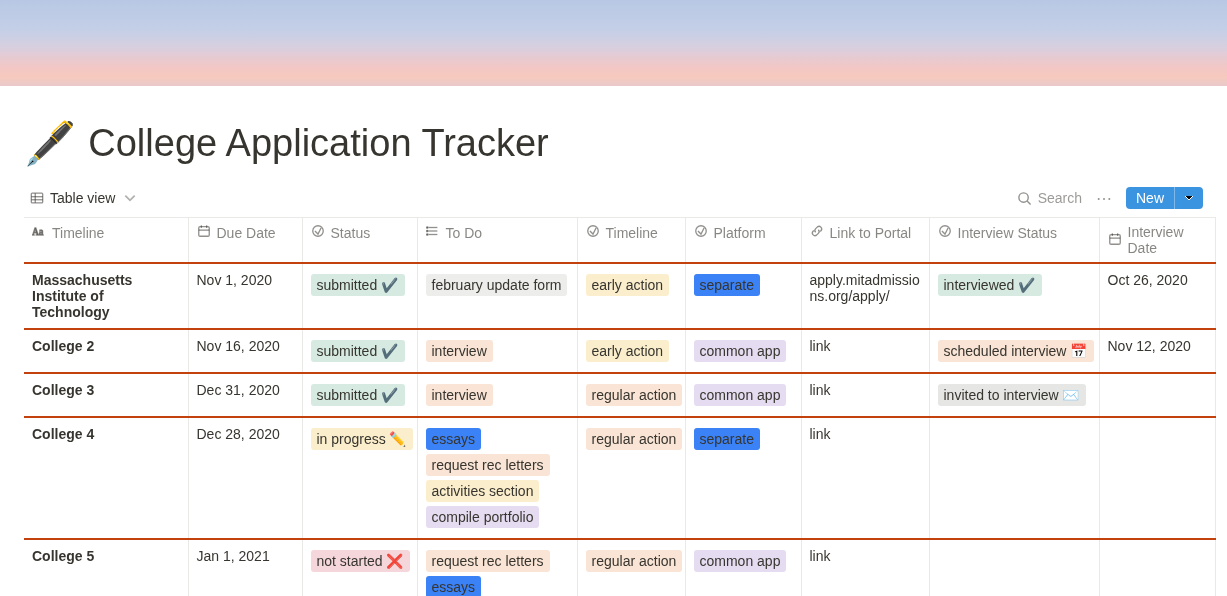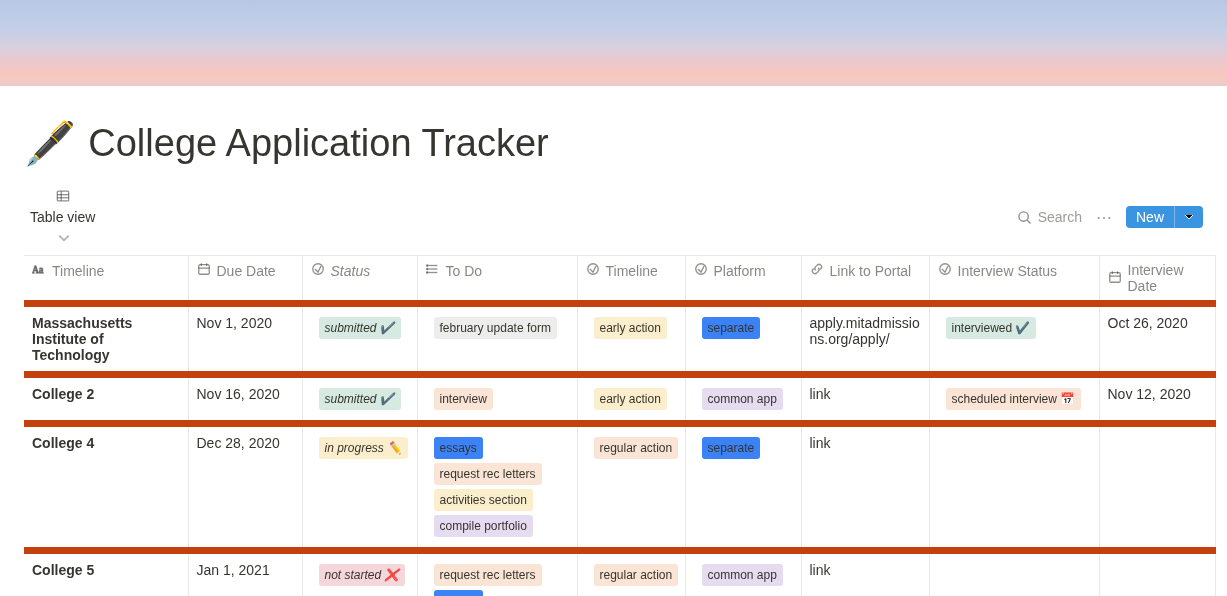--- a/index.html
+++ b/index.html
@@ -42,21 +42,20 @@
     font-size: 14px;
     color: rgb(55,53,47);
   }
   .view-btn {
     display: inline-flex;
     align-items: center;
     gap: 6px;
     padding: 2px 6px;
     border-radius: 4px;
     cursor: pointer;
-    flex-direction: column;
   }
   .chev { font-size: 10px; color: rgb(55,53,47); opacity:.7; margin-left:2px; }
   svg.ico { width:14px; height:14px; fill: none; stroke: rgba(55,53,47,.55); stroke-width:1.5; }
   .spacer { flex:1; }
   .search-area { display:inline-flex; align-items:center; gap:6px; color: rgba(55,53,47,0.5); cursor:pointer;}
   .search-area svg { width:15px; height:15px; }
   .dots { color: rgba(55,53,47,0.5); font-size:16px; padding:0 6px; cursor:pointer;}
   .new-btn {
     display:inline-flex; align-items:stretch;
     background: #3b94e0; color:#fff; border-radius:4px; overflow:hidden;
@@ -66,54 +65,54 @@
   .new-btn .ddl { padding: 3px 8px; border-left:1px solid rgba(255,255,255,.35); display:flex; align-items:center;}
   .new-btn .ddl svg { stroke:#fff; width:12px; height:12px;}
 
   .table {
     border-top: 1px solid rgb(233,233,231);
     width: 100%;
     border-collapse: collapse;
     table-layout: fixed;
   }
   .table th, .table td {
-    border-bottom: 7px solid #c2410c;
+    border-bottom: 2px solid #c2410c;
     border-right: 1px solid rgb(233,233,231);
     text-align: left;
     font-weight: 400;
     font-size: 14px;
     vertical-align: top;
     padding: 8px 8px;
     overflow-wrap: break-word;
   }
   .table th {
     color: rgba(55,53,47,0.6);
     font-size: 14px;
     padding: 6px 8px;
     background:#fff;
   }
   .table th .th-wrap { display:inline-flex; align-items:center; gap:6px; }
   .table th svg.ico { width:14px; height:14px; }
   .col-college { width: 164px;}
   .col-due { width: 114px;}
-  .col-status { width: 115px; font-style: italic;}
+  .col-status { width: 115px;}
   .col-todo { width: 160px;}
   .col-timeline { width: 108px;}
   .col-platform { width: 116px; text-decoration: underline;}
   .col-link { width: 128px;}
   .col-istatus { width: 170px;}
   .col-idate { width: 116px; border-right:none;}
   .table td.first { font-weight:600; padding-right:10px;}
   .tag {
     display:inline-block;
     padding: 1px 6px;
     border-radius: 3px;
-    font-size: 12px;
+    font-size: 14px;
     line-height: 20px;
-    margin: 2px 4px 2px 8px;
+    margin: 2px 4px 2px 0;
     white-space: nowrap;
   }
   
   .c-green { background:#d6eae1; color:rgb(55,53,47);}
   .c-orange { background:#f9e4d5; color:rgb(55,53,47);}
   .c-yellow { background:#fbeecc; color:rgb(55,53,47);}
   .c-purple { background:#e6dcf1; color:rgb(55,53,47);}
   .c-blue { background:#3b82f6; color:rgb(55,53,47);}
   .c-pink { background:#f5d6da; color:rgb(55,53,47);}
   .c-gray { background:#e6e6e4; color:rgb(55,53,47);}
@@ -265,20 +264,31 @@
           <td class="col-due">Nov 16, 2020</td>
           <td class="col-status"><span class="tag c-green">submitted ✔️</span></td>
           <td class="col-todo"><span class="tag c-orange">interview</span></td>
           <td class="col-timeline"><span class="tag c-yellow">early action</span></td>
           <td class="col-platform"><span class="tag c-purple">common app</span></td>
           <td class="col-link">link</td>
           <td class="col-istatus"><span class="tag c-orange">scheduled interview 📅</span></td>
           <td class="col-idate">Nov 12, 2020</td>
         </tr>
         <tr>
+          <td class="first col-college">College 3</td>
+          <td class="col-due">Dec 31, 2020</td>
+          <td class="col-status"><span class="tag c-green">submitted ✔️</span></td>
+          <td class="col-todo"><span class="tag c-orange">interview</span></td>
+          <td class="col-timeline"><span class="tag c-orange">regular action</span></td>
+          <td class="col-platform"><span class="tag c-purple">common app</span></td>
+          <td class="col-link">link</td>
+          <td class="col-istatus"><span class="tag c-gray">invited to interview ✉️</span></td>
+          <td class="col-idate"></td>
+        </tr>
+        <tr>
           <td class="first col-college">College 4</td>
           <td class="col-due">Dec 28, 2020</td>
           <td class="col-status"><span class="tag c-yellow">in progress ✏️</span></td>
           <td class="col-todo"><span class="tag c-blue">essays</span> <span class="tag c-orange">request rec letters</span> <span class="tag c-yellow">activities section</span> <span class="tag c-purple">compile portfolio</span></td>
           <td class="col-timeline"><span class="tag c-orange">regular action</span></td>
           <td class="col-platform"><span class="tag c-blue">separate</span></td>
           <td class="col-link">link</td>
           <td class="col-istatus"></td>
           <td class="col-idate"></td>
         </tr>

